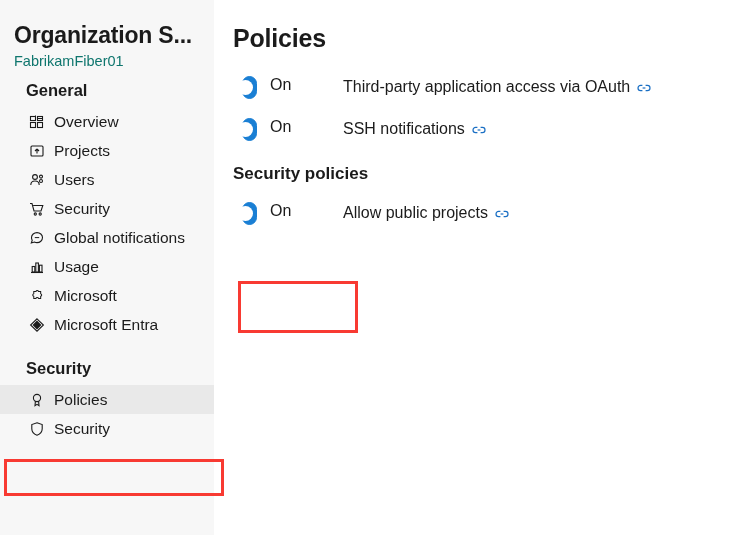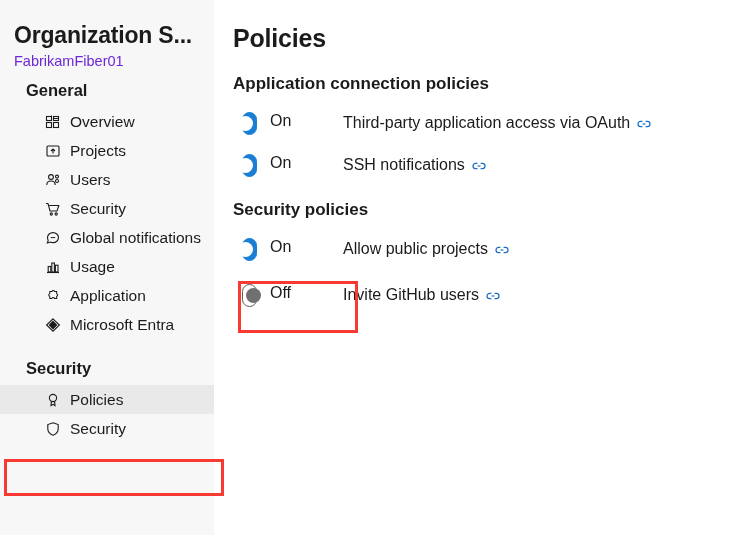--- a/index.html
+++ b/index.html
@@ -37,21 +37,21 @@
     font-size: 23px;
     font-weight: 600;
     color: #1b1b1b;
     letter-spacing: -0.2px;
     line-height: 1.15;
     white-space: nowrap;
   }
   .org-sub {
     margin-top: 5px;
     font-size: 14.5px;
-    color: #6d28d9;
+    color: #0f766e;
     font-weight: 400;
     white-space: nowrap;
   }
 
   .nav-group {
     margin-top: 8px;
   }
   .nav-group.second {
     margin-top: 16px;
   }
@@ -59,21 +59,21 @@
     font-size: 16.5px;
     font-weight: 700;
     color: #1b1b1b;
     padding: 0 14px 4px 26px;
     line-height: 26px;
   }
   .nav-item {
     display: flex;
     align-items: center;
     height: 29px;
-    padding-left: 44px;
+    padding-left: 28px;
     font-size: 15.5px;
     color: #1b1b1b;
     cursor: default;
     box-sizing: border-box;
   }
   .nav-item.selected {
     background: #e9e9e9;
   }
   .nav-icon {
     width: 17px;
@@ -331,21 +331,21 @@
         </span>
         <span class="nav-label">Usage</span>
       </div>
 
       <div class="nav-item">
         <span class="nav-icon">
           <svg width="16" height="16" viewBox="0 0 16 16" fill="none" stroke="#1b1b1b" stroke-width="1.1">
             <path d="M6.4 2.2a1.5 1.5 0 0 1 2.9 0h2.3v2.3a1.5 1.5 0 0 1 0 2.9v2.3H9.3a1.5 1.5 0 0 0-2.9 0H4.1V7.4a1.5 1.5 0 0 1 0-2.9V2.2h2.3z" transform="translate(1,1.5) scale(0.92)"></path>
           </svg>
         </span>
-        <span class="nav-label">Application</span>
+        <span class="nav-label">Microsoft</span>
       </div>
 
       <div class="nav-item">
         <span class="nav-icon">
           <svg width="16" height="16" viewBox="0 0 16 16" fill="none" stroke="#1b1b1b" stroke-width="1.1">
             <path d="M8 1.8 14.4 8 8 14.2 1.6 8z"></path>
             <path d="M8 4.3 11.6 8 8 11.7 4.4 8z" fill="#1b1b1b"></path>
           </svg>
         </span>
         <span class="nav-label">Microsoft Entra</span>
@@ -381,21 +381,20 @@
       <div class="tri"></div>
     </div>
     <div class="sb-thumb"></div>
   </div>
   <div class="divider"></div>
 
   <main class="main">
     <h1 class="page-title">Policies</h1>
 
     <section class="section">
-      <div class="section-title">Application connection policies</div>
 
       <div class="policy-row">
         <div class="toggle-cell">
           <div class="toggle on">
             <span class="knob"></span>
           </div>
           <span class="state-label">On</span>
         </div>
         <div class="policy-label">
           <span>Third-party application access via OAuth</span>
@@ -447,37 +446,19 @@
               <path d="M5.4 3.4H3.6A2.6 2.6 0 0 0 3.6 8.6h1.8"></path>
               <path d="M8.6 3.4h1.8a2.6 2.6 0 0 1 0 5.2H8.6"></path>
             </svg>
           </span>
         </div>
       </div>
     </section>
 
     <section class="section tight">
 
-      <div class="policy-row">
-        <div class="toggle-cell">
-          <div class="toggle off">
-            <span class="knob"></span>
-          </div>
-          <span class="state-label">Off</span>
-        </div>
-        <div class="policy-label">
-          <span>Invite GitHub users</span>
-          <span class="link-icon">
-            <svg width="14" height="12" viewBox="0 0 14 12" fill="none" stroke="#1a6fc4" stroke-width="1.2">
-              <path d="M5.6 6h2.8"></path>
-              <path d="M5.4 3.4H3.6A2.6 2.6 0 0 0 3.6 8.6h1.8"></path>
-              <path d="M8.6 3.4h1.8a2.6 2.6 0 0 1 0 5.2H8.6"></path>
-            </svg>
-          </span>
-        </div>
-      </div>
     </section>
   </main>
 
   <div class="hl-box" id="hl-policies"></div>
   <div class="hl-box" id="hl-toggle"></div>
 
 </div>
 
 </body></html>

